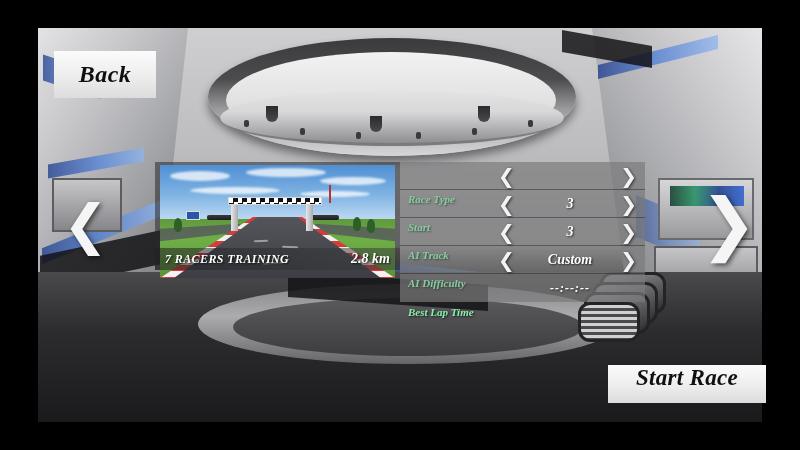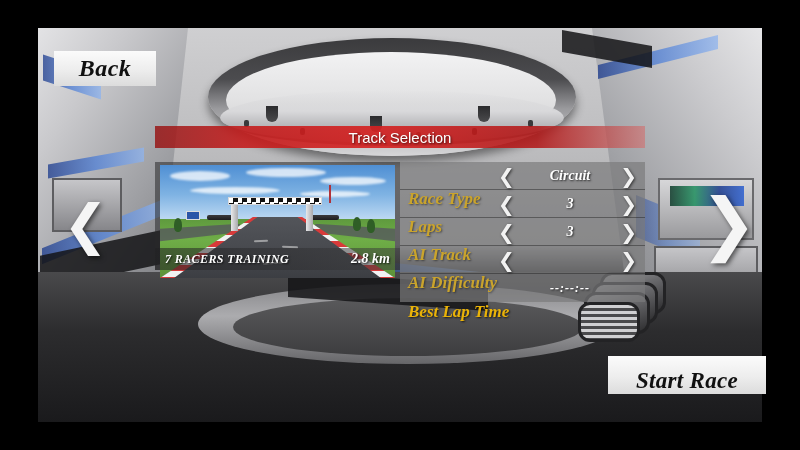--- a/index.html
+++ b/index.html
@@ -139,31 +139,31 @@
   .bar-left   { left:0; top:0; width:38px; height:450px; }
   .bar-right  { right:0; top:0; width:38px; height:450px; }
 
   
   .menu-font {
     font-family:"Liberation Serif", serif;
     font-weight:bold; font-style:italic;
   }
 
   #back-button {
-    position:absolute; left:54px; top:51px; width:102px; height:35px;
+    position:absolute; left:54px; top:51px; width:102px; height:47px;
     background:linear-gradient(180deg,#fbfbfb 0%,#ededed 55%,#dcdcdc 100%);
     display:flex; align-items:center; justify-content:center;
     z-index:50; cursor:pointer;
   }
   #back-button span { color:#101010; font-size:24px; letter-spacing:.5px; }
 
   #start-race-button {
-    position:absolute; left:608px; top:356px; width:158px; height:38px;
+    position:absolute; left:608px; top:365px; width:158px; height:38px;
     background:linear-gradient(180deg,#fbfbfb 0%,#ededed 55%,#dcdcdc 100%);
-    display:flex; align-items:flex-end; justify-content:center;
+    display:flex; align-items:flex-start; justify-content:center;
     z-index:50; cursor:pointer;
   }
   #start-race-button span { color:#101010; font-size:23px; letter-spacing:.3px; }
 
   #title-bar {
     position:absolute; left:155px; top:126px; width:490px; height:22px;
     background:linear-gradient(90deg,
       rgba(150,18,18,.82) 0%,
       rgba(196,26,26,.88) 18%,
       rgba(214,32,32,.9) 45%,
@@ -271,21 +271,21 @@
     background:rgba(118,118,120,.55);
   }
   .setting-row {
     position:relative; height:28px;
     display:flex; align-items:center;
     border-bottom:1px solid rgba(30,30,32,.45);
     background:rgba(128,128,130,.30);
   }
   .setting-row:last-child { border-bottom:none; }
   .sr-label {
-    position:absolute; left:8px; color:#eab308; font-size:17px;
+    position:absolute; left:8px; color:#86efac; font-size:11px;
     text-shadow:1px 1px 2px rgba(0,0,0,.7);
     margin-top:47px;
   }
   .sr-arrow {
     position:absolute; color:#f2f2f2; font-size:20px; line-height:1;
     text-shadow:1px 1px 3px rgba(0,0,0,.65);
     font-family:"DejaVu Sans", sans-serif; font-weight:bold;
     cursor:pointer; user-select:none;
   }
   .sr-arrow-left  { left:98px; }
@@ -352,23 +352,20 @@
     <div class="darkpanel dp2"></div>
 
     <div class="tires">
       <div class="tire t1"></div>
       <div class="tire t2"></div>
       <div class="tire t3"></div>
       <div class="tire t4"></div>
     </div>
   </div>
 
-  <div id="title-bar">
-    <span>Track Selection</span>
-  </div>
 
   <div id="track-card">
     <div id="track-preview">
       <div class="sky"></div>
       <div class="cloud c1"></div>
       <div class="cloud c2"></div>
       <div class="cloud c3"></div>
       <div class="cloud c4"></div>
       <div class="cloud c5"></div>
       <div class="ground"></div>
@@ -395,41 +392,41 @@
       <span class="tc-name menu-font">7 RACERS TRAINING</span>
       <span class="tc-dist menu-font">2.8 km</span>
     </div>
   </div>
 
   <div id="settings-panel">
 
     <div class="setting-row">
       <span class="sr-label menu-font">Race Type</span>
       <span class="sr-arrow sr-arrow-left">❮</span>
-      <span class="sr-value menu-font">Circuit</span>
       <span class="sr-arrow sr-arrow-right">❯</span>
     </div>
 
     <div class="setting-row">
-      <span class="sr-label menu-font">Laps</span>
+      <span class="sr-label menu-font">Start</span>
       <span class="sr-arrow sr-arrow-left">❮</span>
       <span class="sr-value menu-font">3</span>
       <span class="sr-arrow sr-arrow-right">❯</span>
     </div>
 
     <div class="setting-row">
       <span class="sr-label menu-font">AI Track</span>
       <span class="sr-arrow sr-arrow-left">❮</span>
       <span class="sr-value menu-font">3</span>
       <span class="sr-arrow sr-arrow-right">❯</span>
     </div>
 
     <div class="setting-row">
       <span class="sr-label menu-font">AI Difficulty</span>
       <span class="sr-arrow sr-arrow-left">❮</span>
+      <span class="sr-value menu-font">Custom</span>
       <span class="sr-arrow sr-arrow-right">❯</span>
     </div>
 
     <div class="setting-row">
       <span class="sr-label menu-font">Best Lap Time</span>
       <span class="sr-value menu-font small">--:--:--</span>
     </div>
 
   </div>
 

